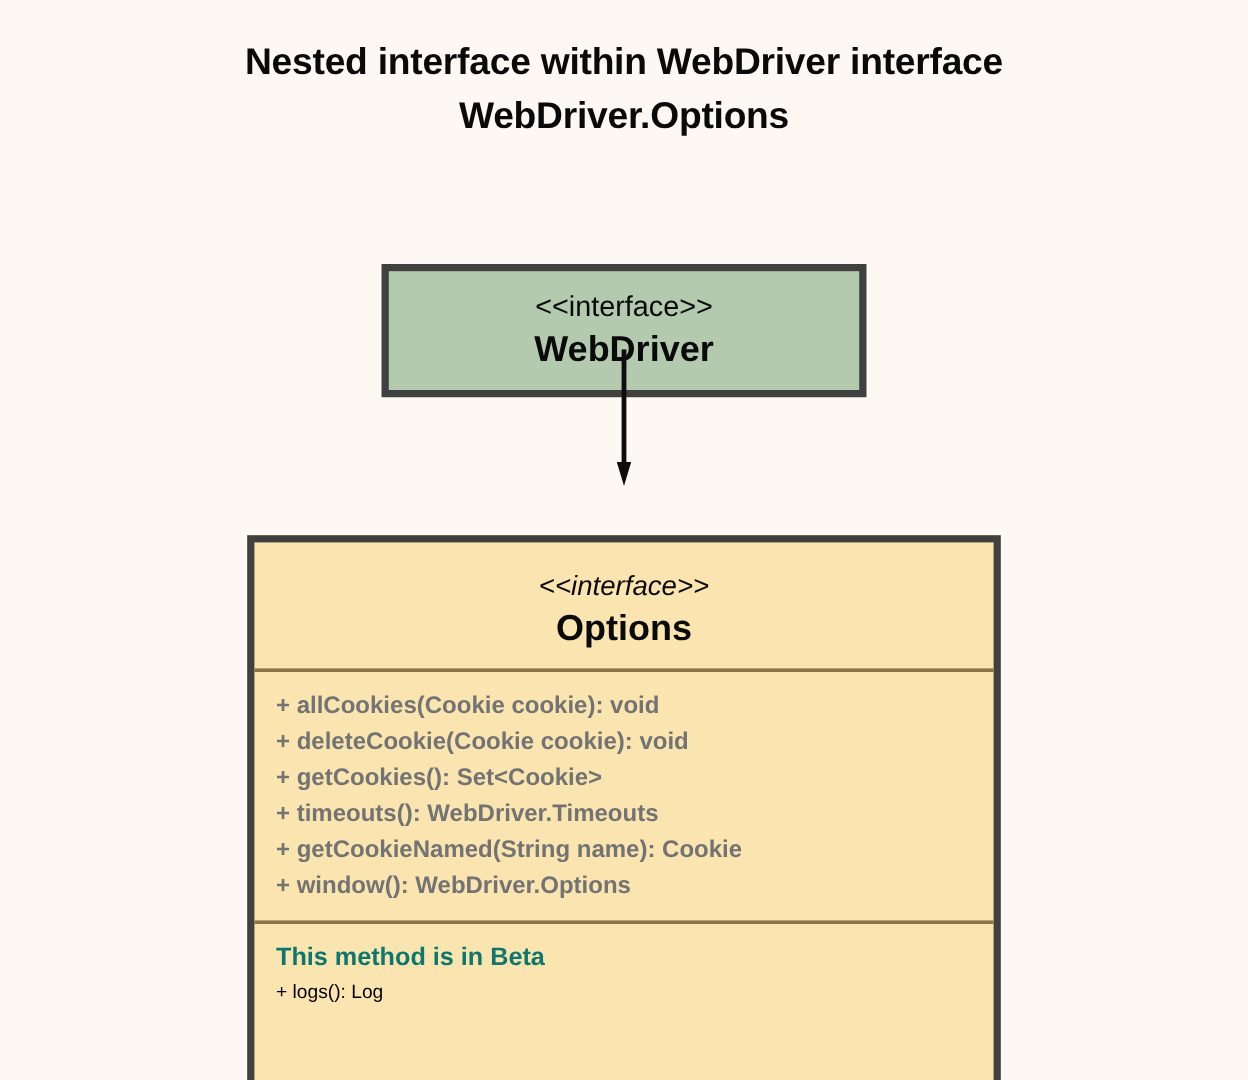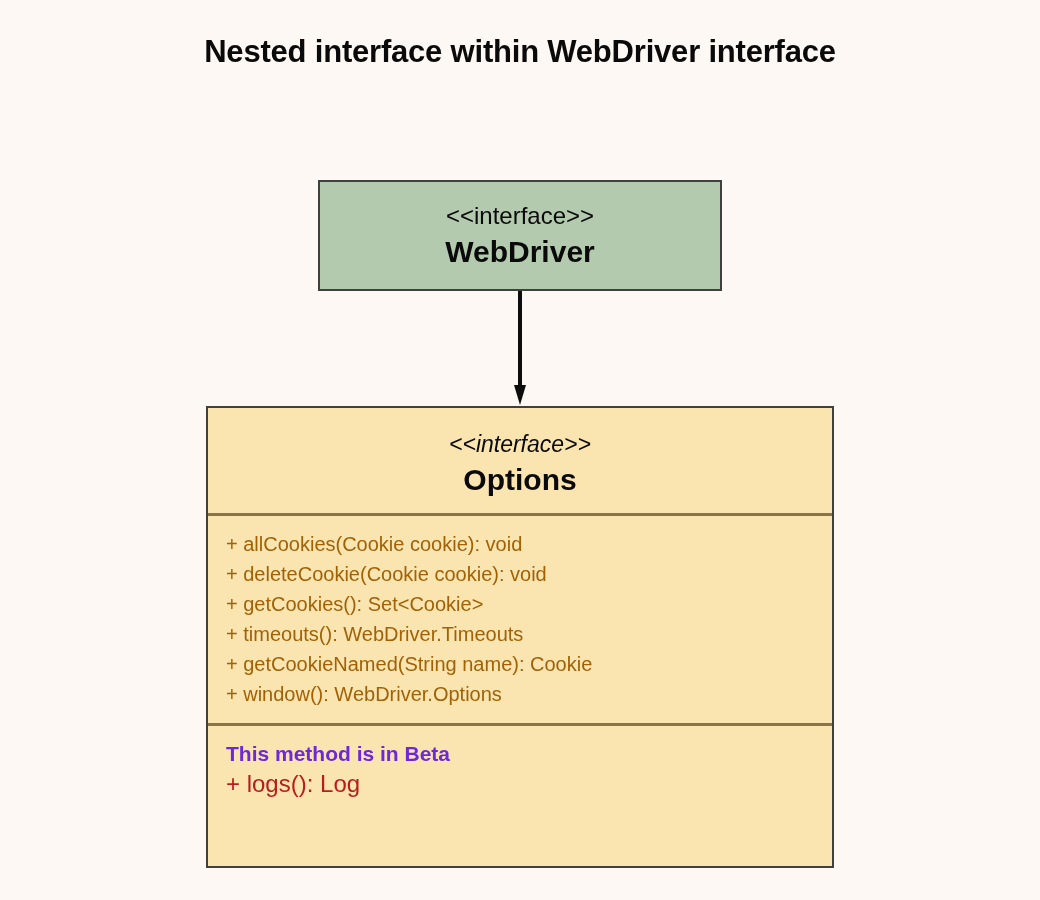--- a/index.html
+++ b/index.html
@@ -28,22 +28,23 @@
     color: #0a0a0a;
     letter-spacing: -0.2px;
   }
   .diagram-title .title-line {
     display: block;
   }
 
   
   .uml-box {
     position: absolute;
-    border: 2px solid #404040;
+    border: 6px solid #404040;
     box-sizing: border-box;
+    margin-top: 40px;
   }
 
   
   .box-webdriver {
     left: 318px;
     top: 180px;
     width: 404px;
     height: 111px;
     background: #b3caaf;
     display: flex;
@@ -99,45 +100,47 @@
     height: 3px;
     background: #8a7348;
     width: 100%;
     flex: none;
   }
   .method-list {
     padding: 13px 0 14px 18px;
   }
   .method-row {
     font-size: 20px;
-    color: #a16207;
+    color: #737373;
     line-height: 30px;
     white-space: pre;
+    font-weight: bold;
   }
   .beta-section {
     padding: 12px 0 10px 18px;
   }
   .beta-note {
     font-size: 21px;
     font-weight: bold;
-    color: #6d28d9;
+    color: #0f766e;
     line-height: 31px;
   }
   .beta-method {
-    font-size: 24px;
-    color: #b91c1c;
+    font-size: 16px;
+    color: #000000;
     line-height: 30px;
     white-space: pre;
   }
 </style>
 </head>
 <body>
 
 <div class="diagram-title">
   <span class="title-line">Nested interface within WebDriver interface</span>
+  <span class="title-line">WebDriver.Options</span>
 </div>
 
 <div class="uml-box box-webdriver">
   <div class="stereotype-plain">&lt;&lt;interface&gt;&gt;</div>
   <div class="class-name">WebDriver</div>
 </div>
 
 <div class="connector">
   <svg width="12" height="115" viewBox="0 0 12 115" xmlns="http://www.w3.org/2000/svg">
     <line x1="6" y1="0" x2="6" y2="96" stroke="#0d0d0d" stroke-width="4"></line>

